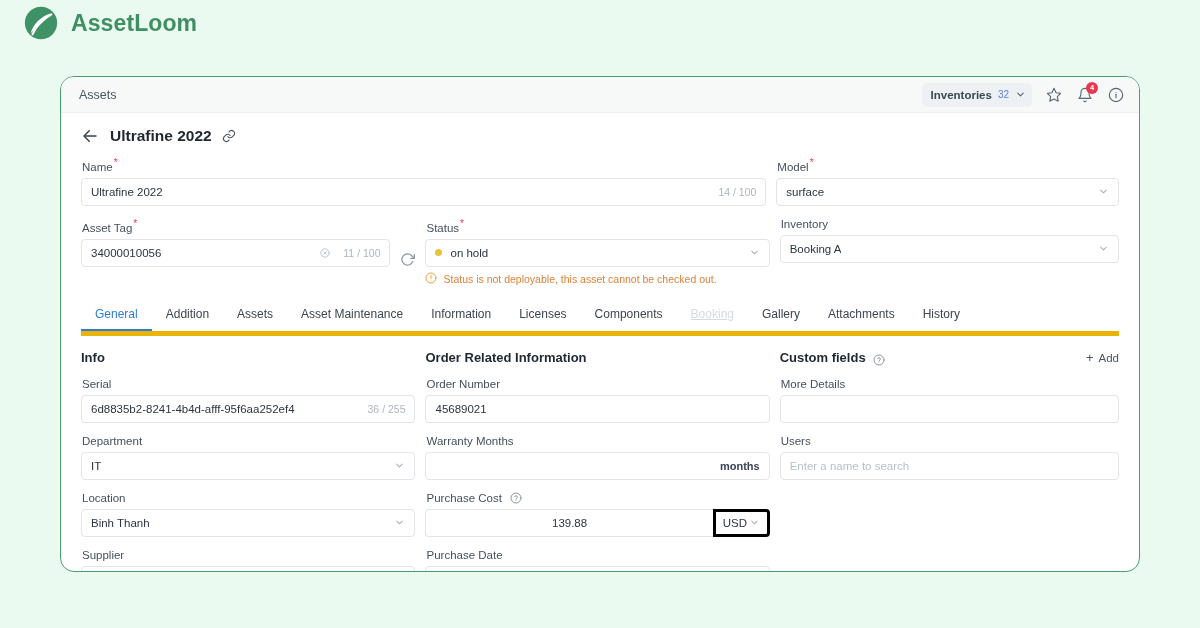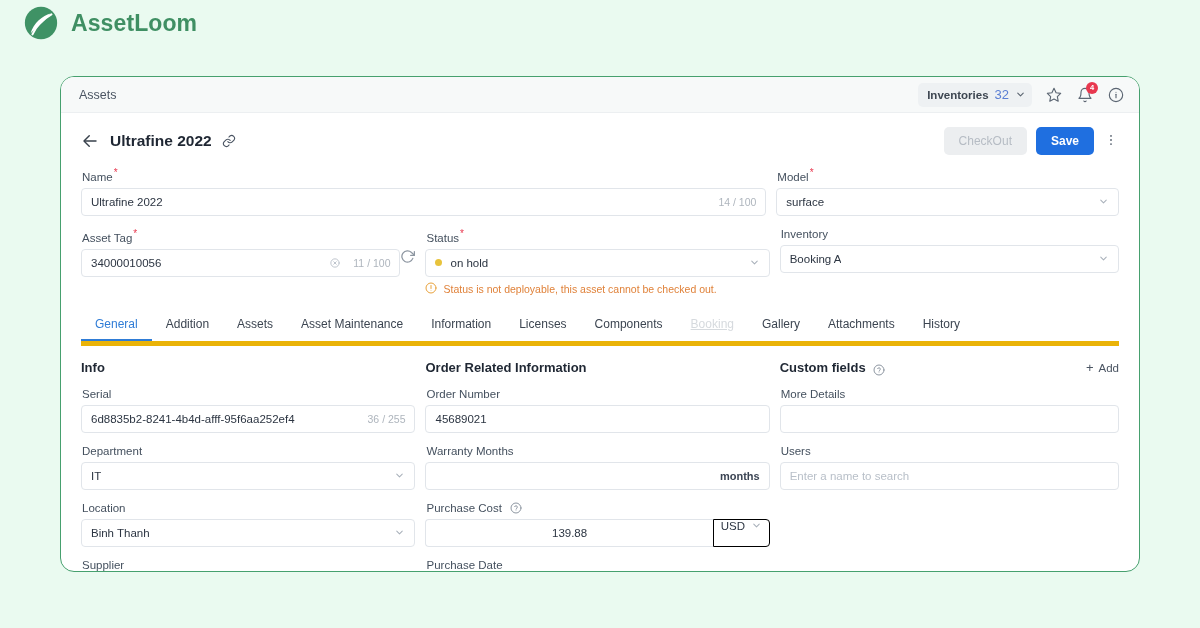--- a/index.html
+++ b/index.html
@@ -34,21 +34,21 @@
     padding: 0 14px 0 18px;
   }
   .topbar-title { font-size: 12.5px; color: #4b5563; }
   .topbar-right { margin-left: auto; display: flex; align-items: center; gap: 13px; }
   .inv-chip {
     display: flex; align-items: center; gap: 6px;
     background: #eef1f3; border-radius: 5px;
     padding: 3px 6px 3px 9px;
   }
   .inv-chip .lbl { font-size: 11.5px; font-weight: 700; color: #3d4651; }
-  .inv-chip .cnt { font-size: 13px; color: #5b7fd4; text-align: center; }
+  .inv-chip .cnt { font-size: 10px; color: #5b7fd4; text-align: center; }
   .icon-btn { position: relative; width: 18px; height: 18px; color: #5c6673; display: flex; align-items: center; justify-content: center; }
   .badge {
     position: absolute; top: -4px; right: -4px;
     min-width: 12px; height: 12px; padding: 0 2px;
     background: #e8384f; color: #fff;
     border-radius: 7px; font-size: 7.5px; font-weight: 700;
     display: flex; align-items: center; justify-content: center;
     line-height: 1;
   }
 
@@ -91,35 +91,35 @@
   .inp .val { white-space: nowrap; overflow: hidden; }
   .inp .ph { color: #b8bfc8; }
   .inp .cnt { margin-left: auto; font-size: 10.5px; color: #aeb5bd; padding-left: 8px; white-space: nowrap; }
   .inp .suffix { margin-left: auto; font-size: 11px; color: #3b4453; font-weight: 700; }
   .chev { margin-left: auto; width: 11px; height: 11px; color: #a8b0ba; flex: 0 0 11px; }
   .clr-ico { width: 10px; height: 10px; color: #b9c0c8; margin-left: auto; flex: 0 0 10px; }
   .inp .cnt.tight { margin-left: 5px; }
 
   .status-dot { width: 7px; height: 7px; border-radius: 50%; background: #e8c33c; margin-right: 8px; flex: 0 0 7px; }
 
-  .with-refresh { display: flex; align-items: flex-start; }
+  .with-refresh { display: flex; align-items: flex-end; gap: 10px; }
   .with-refresh .inp { flex: 1; }
   .refresh { width: 15px; height: 15px; color: #8d96a1; flex: 0 0 15px; }
 
   .warn { display: flex; align-items: center; gap: 6px; margin-top: 5px; }
   .warn svg { width: 12px; height: 12px; color: #e9a23b; flex: 0 0 12px; }
   .warn span { font-size: 10.5px; color: #e0823a; }
 
   
   .cost-wrap { display: flex; }
   .cost-wrap .inp:first-child { flex: 1; border-top-right-radius: 0; border-bottom-right-radius: 0; border-right: none; justify-content: center; }
   .cur {
-    width: 57px; height: 28px; border: 1px solid #000000;
+    width: 57px; height: 28px; border: 3px solid #000000;
     border-top-right-radius: 4px; border-bottom-right-radius: 4px;
-    background: #fff; display: flex; align-items: flex-start;
+    background: #fff; display: flex; align-items: center;
     padding: 0 7px; font-size: 11.5px; color: #2c3542;
   }
 
   
   .tabs { display: flex; align-items: flex-end; gap: 0; border-bottom: 5px solid #eab308; margin: 2px 0 14px 0; }
   .tab {
     font-size: 12px; color: #3c4551;
     padding: 7px 14px 8px 14px;
     border-bottom: 2px solid transparent;
     white-space: nowrap; cursor: pointer;
@@ -193,31 +193,20 @@
             <polyline points="11 19 4 12 11 5"></polyline>
           </svg>
       </span>
       <span class="asset-title">Ultrafine 2022</span>
       <span class="link-icon">
         <svg width="14" height="14" viewBox="0 0 24 24" fill="none" stroke="currentColor" stroke-width="1.9" stroke-linecap="round" stroke-linejoin="round">
             <path d="M10 13a5 5 0 0 0 7.5.5l3-3a5 5 0 0 0-7-7l-1.7 1.7"></path>
             <path d="M14 11a5 5 0 0 0-7.5-.5l-3 3a5 5 0 0 0 7 7l1.7-1.7"></path>
           </svg>
       </span>
-      <div class="hdr-actions">
-        <button class="btn btn-ghost">CheckOut</button>
-        <button class="btn btn-primary">Save</button>
-        <span class="kebab">
-          <svg width="14" height="14" viewBox="0 0 24 24" fill="currentColor">
-              <circle cx="12" cy="5" r="1.6"></circle>
-              <circle cx="12" cy="12" r="1.6"></circle>
-              <circle cx="12" cy="19" r="1.6"></circle>
-            </svg>
-        </span>
-      </div>
     </div>
 
     <div class="body">
 
       <div class="row">
         <div class="col-half-l field">
           <label class="fl"><span>Name</span><span class="req">*</span></label>
           <div class="inp">
             <span class="val">Ultrafine 2022</span>
             <span class="cnt">14 / 100</span>

